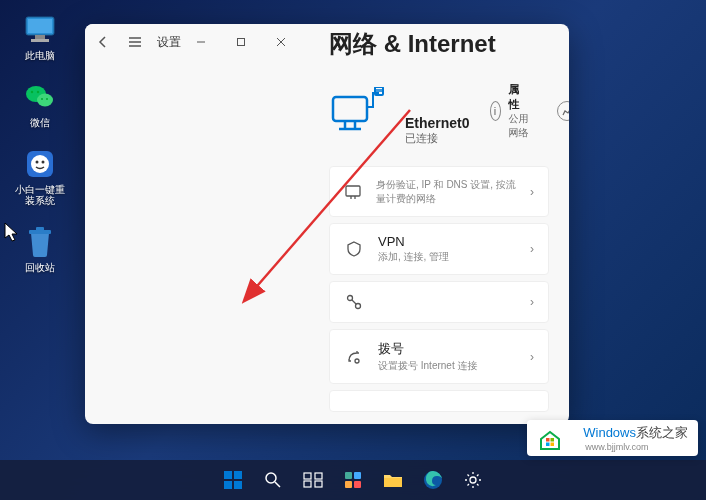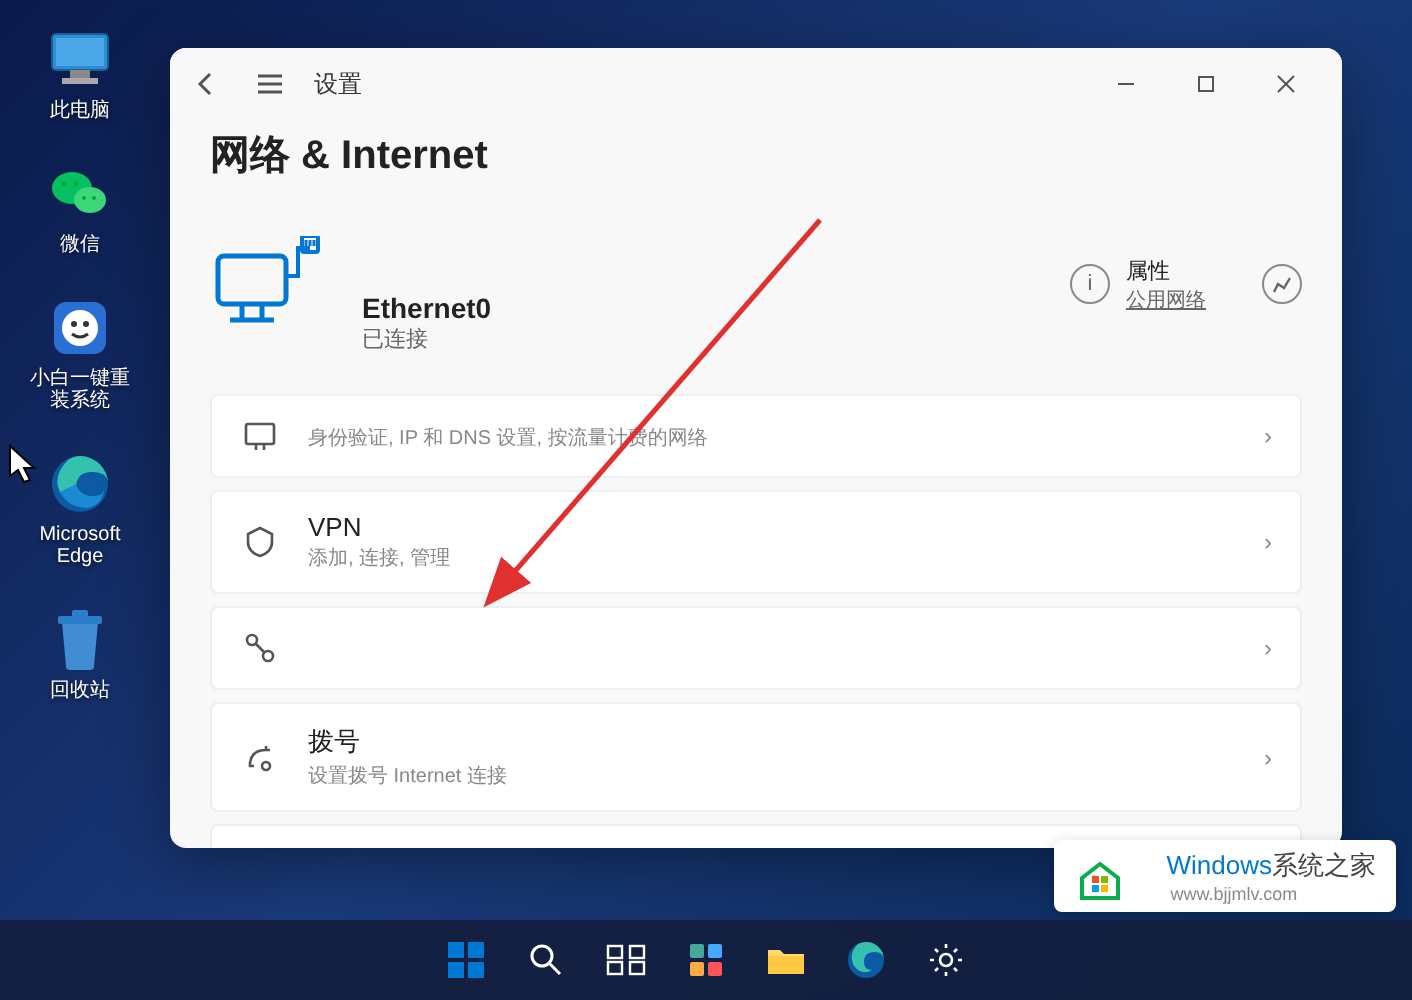--- a/index.html
+++ b/index.html
@@ -24,63 +24,63 @@
       font-size: 28px;
     }
     .desktop-icon .label {
       color: #fff; font-size: 10px; text-align: center;
       margin-top: 2px; line-height: 1.1;
       text-shadow: 0 1px 2px rgba(0,0,0,0.6);
     }
     .settings-window {
       position: absolute;
       left: 85px; top: 24px;
-      width: 586px; height: 400px;
+      width: 484px; height: 400px;
       background: #f8f8f8;
       border-radius: 8px;
       box-shadow: 0 8px 32px rgba(0,0,0,0.4);
-      display: flex; flex-direction: column;
+      display: flex; flex-direction: row;
       overflow: hidden;
     }
     .titlebar {
       height: 36px;
       display: flex; align-items: center;
       padding: 0 8px;
       background: #f8f8f8;
     }
     .titlebar-left { display: flex; align-items: center; gap: 12px; }
     .back-btn, .menu-btn { width: 20px; height: 20px; display: flex; align-items: center; justify-content: center; cursor: pointer; color: #555; }
     .title-text { font-size: 12px; color: #333; }
     .titlebar-right { margin-left: auto; display: flex; gap: 0; }
     .win-btn { width: 40px; height: 28px; display: flex; align-items: center; justify-content: center; cursor: pointer; color: #555; font-size: 12px; }
     .content {
       padding: 4px 20px 12px 20px;
       overflow-y: auto;
       flex: 1;
     }
     .page-title {
-      font-size: 20px; font-weight: 600; color: #222;
+      font-size: 24px; font-weight: 600; color: #222;
       margin-bottom: 16px;
     }
     .status-row {
       display: flex; align-items: center; gap: 20px;
       margin-bottom: 20px;
     }
     .net-icon {
       width: 56px; height: 48px;
       display: flex; align-items: center; justify-content: center;
     }
     .net-info { flex: 0 0 auto; margin-top: 39px; }
     .net-name { font-size: 14px; font-weight: 600; color: #222; }
     .net-status { font-size: 11px; color: #666; }
     .status-blocks { margin-left: auto; display: flex; gap: 28px; }
     .status-block { display: flex; align-items: center; gap: 8px; }
     .status-block .sb-icon { width: 20px; height: 20px; border: 1.5px solid #888; border-radius: 50%; display: flex; align-items: center; justify-content: center; font-size: 11px; color: #666; }
-    .status-block .sb-text .sb-title { font-size: 11px; font-weight: 400; color: #222; }
-    .status-block .sb-text .sb-sub { font-size: 10px; color: #666; text-decoration: underline; }
+    .status-block .sb-text .sb-title { font-size: 11px; font-weight: 700; color: #222; }
+    .status-block .sb-text .sb-sub { font-size: 10px; color: #666; }
     .item-list { display: flex; flex-direction: column; gap: 6px; }
     .item {
       background: #fff;
       border-radius: 4px;
       padding: 10px 14px;
       display: flex; align-items: center; gap: 14px;
       cursor: pointer;
       border: 1px solid #eee;
     }
     .item .it-icon { width: 20px; height: 20px; display: flex; align-items: center; justify-content: center; color: #555; }
@@ -159,30 +159,20 @@
     <div class="icon-box">
       <svg width="34" height="34" viewBox="0 0 34 34">
           <rect x="4" y="4" width="26" height="26" rx="6" fill="#2a6fd4"></rect>
           <circle cx="17" cy="17" r="9" fill="#fff"></circle>
           <circle cx="14" cy="15" r="1.5" fill="#333"></circle>
           <circle cx="20" cy="15" r="1.5" fill="#333"></circle>
           <path d="M13 20 Q17 23 21 20" stroke="#333" stroke-width="1.5" fill="none"></path>
         </svg>
     </div>
     <div class="label">小白一键重装系统</div>
-  </div>
-  <div class="desktop-icon">
-    <div class="icon-box">
-      <svg width="32" height="32" viewBox="0 0 32 32">
-          <circle cx="16" cy="16" r="14" fill="#0c59a4"></circle>
-          <path d="M16 2 A14 14 0 0 1 30 16 Q30 10 22 10 Q14 10 14 18 Q14 24 20 24 Q12 28 6 20 Q2 12 10 4 Q13 2 16 2" fill="#34c2ae"></path>
-          <path d="M6 20 Q10 28 20 28 Q28 26 28 18 Q28 22 22 22 Q16 22 14 16 Q10 18 6 20" fill="#1a8ad4"></path>
-        </svg>
-    </div>
-    <div class="label">Microsoft Edge</div>
   </div>
   <div class="desktop-icon">
     <div class="icon-box">
       <svg width="30" height="34" viewBox="0 0 30 34">
           <path d="M6 8 L24 8 L22 30 Q22 32 20 32 L10 32 Q8 32 8 30 Z" fill="#4a9de8" opacity="0.85"></path>
           <rect x="4" y="5" width="22" height="4" rx="1" fill="#2a7dc8"></rect>
           <rect x="11" y="2" width="8" height="4" rx="1" fill="#2a7dc8"></rect>
         </svg>
     </div>
     <div class="label">回收站</div>

